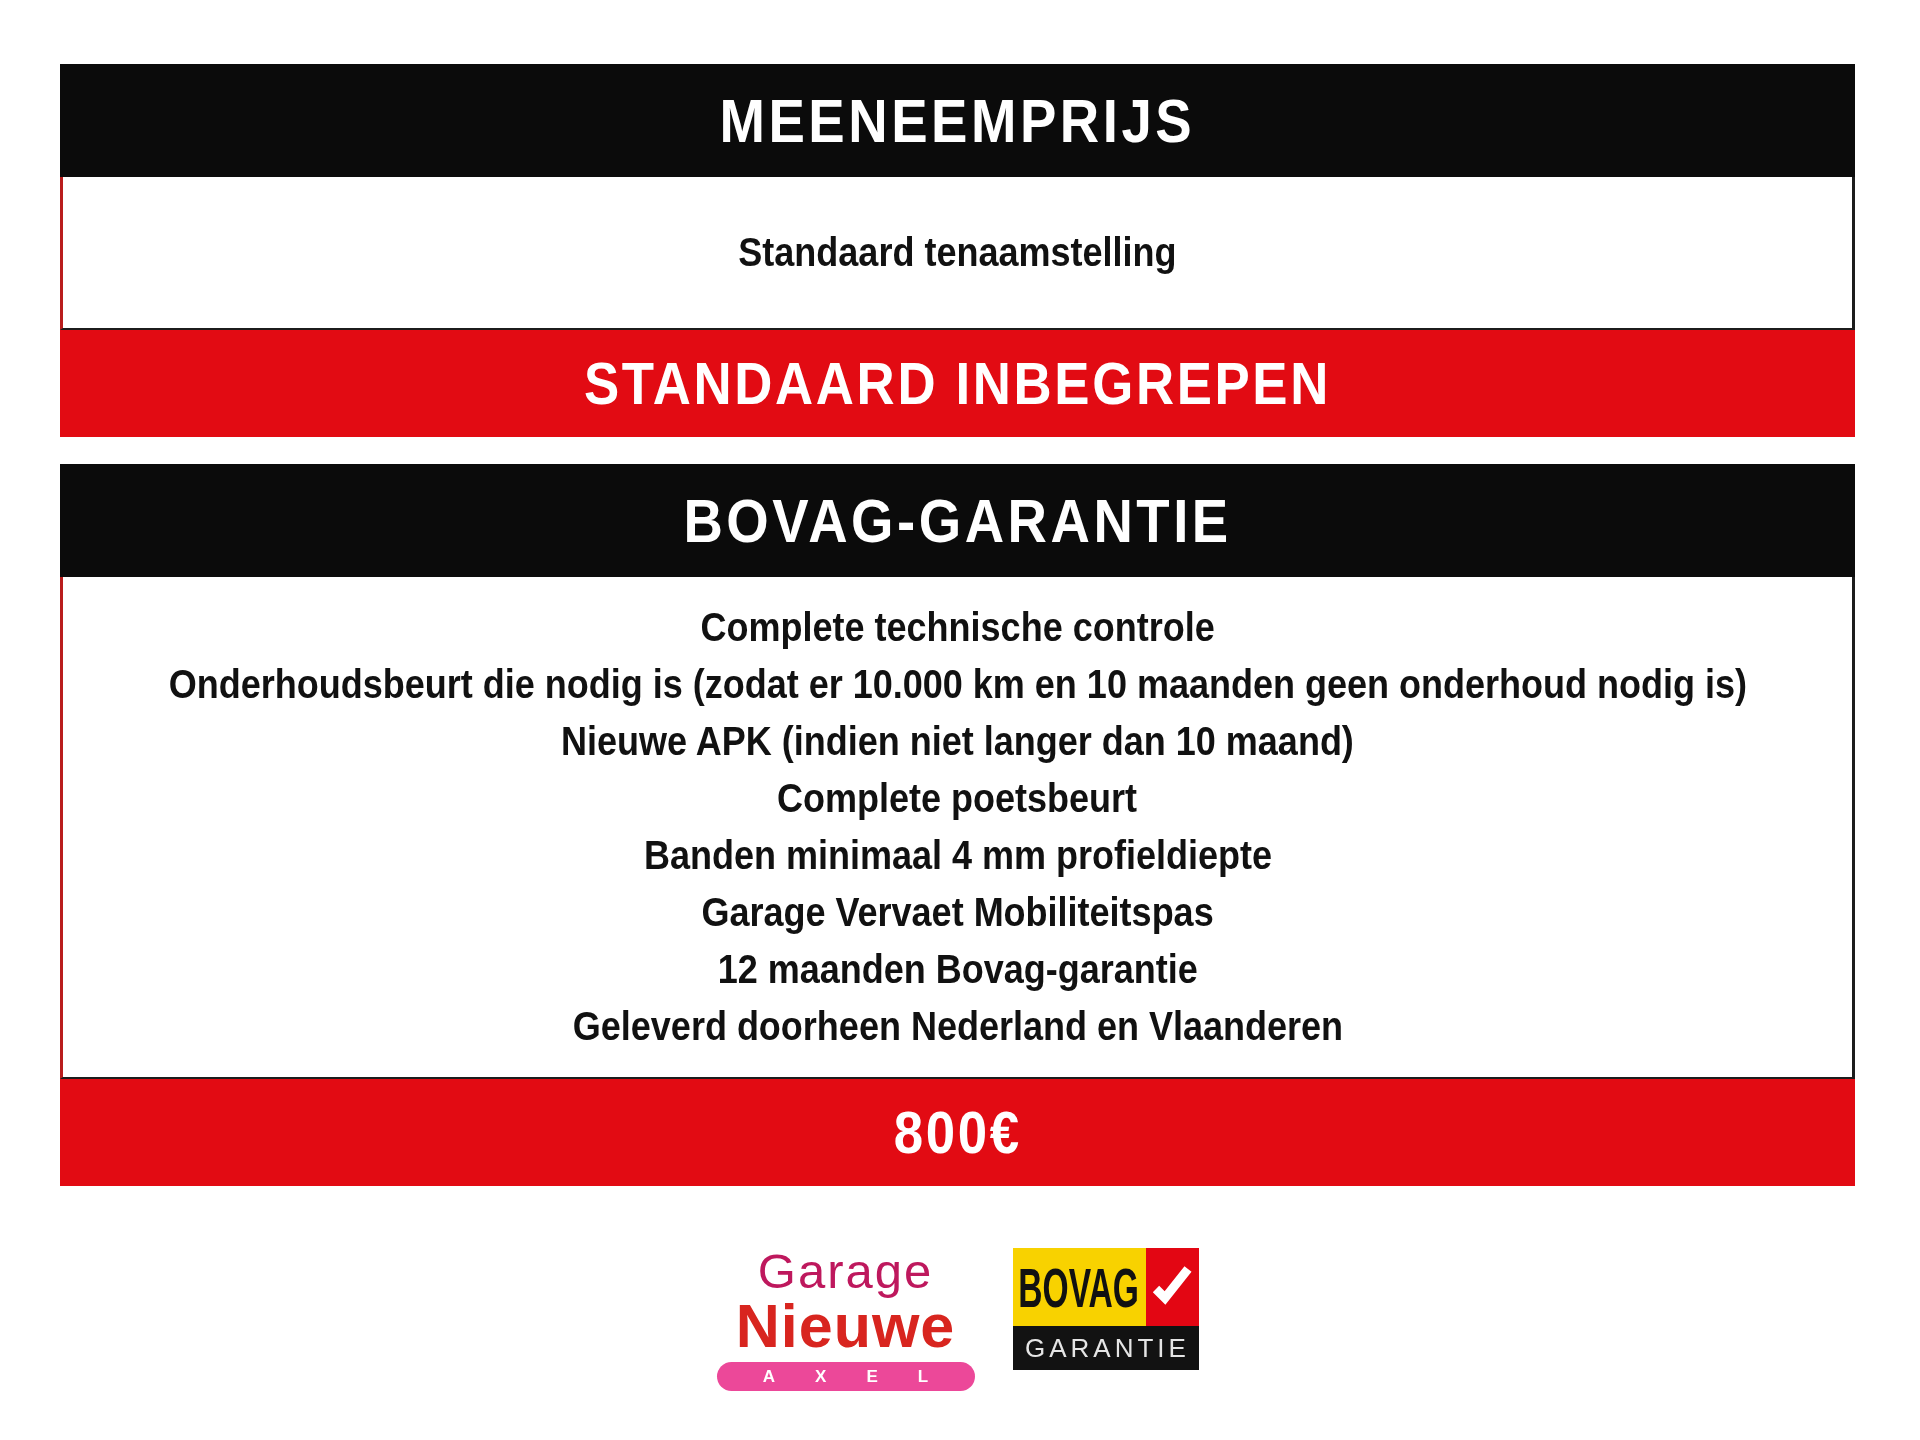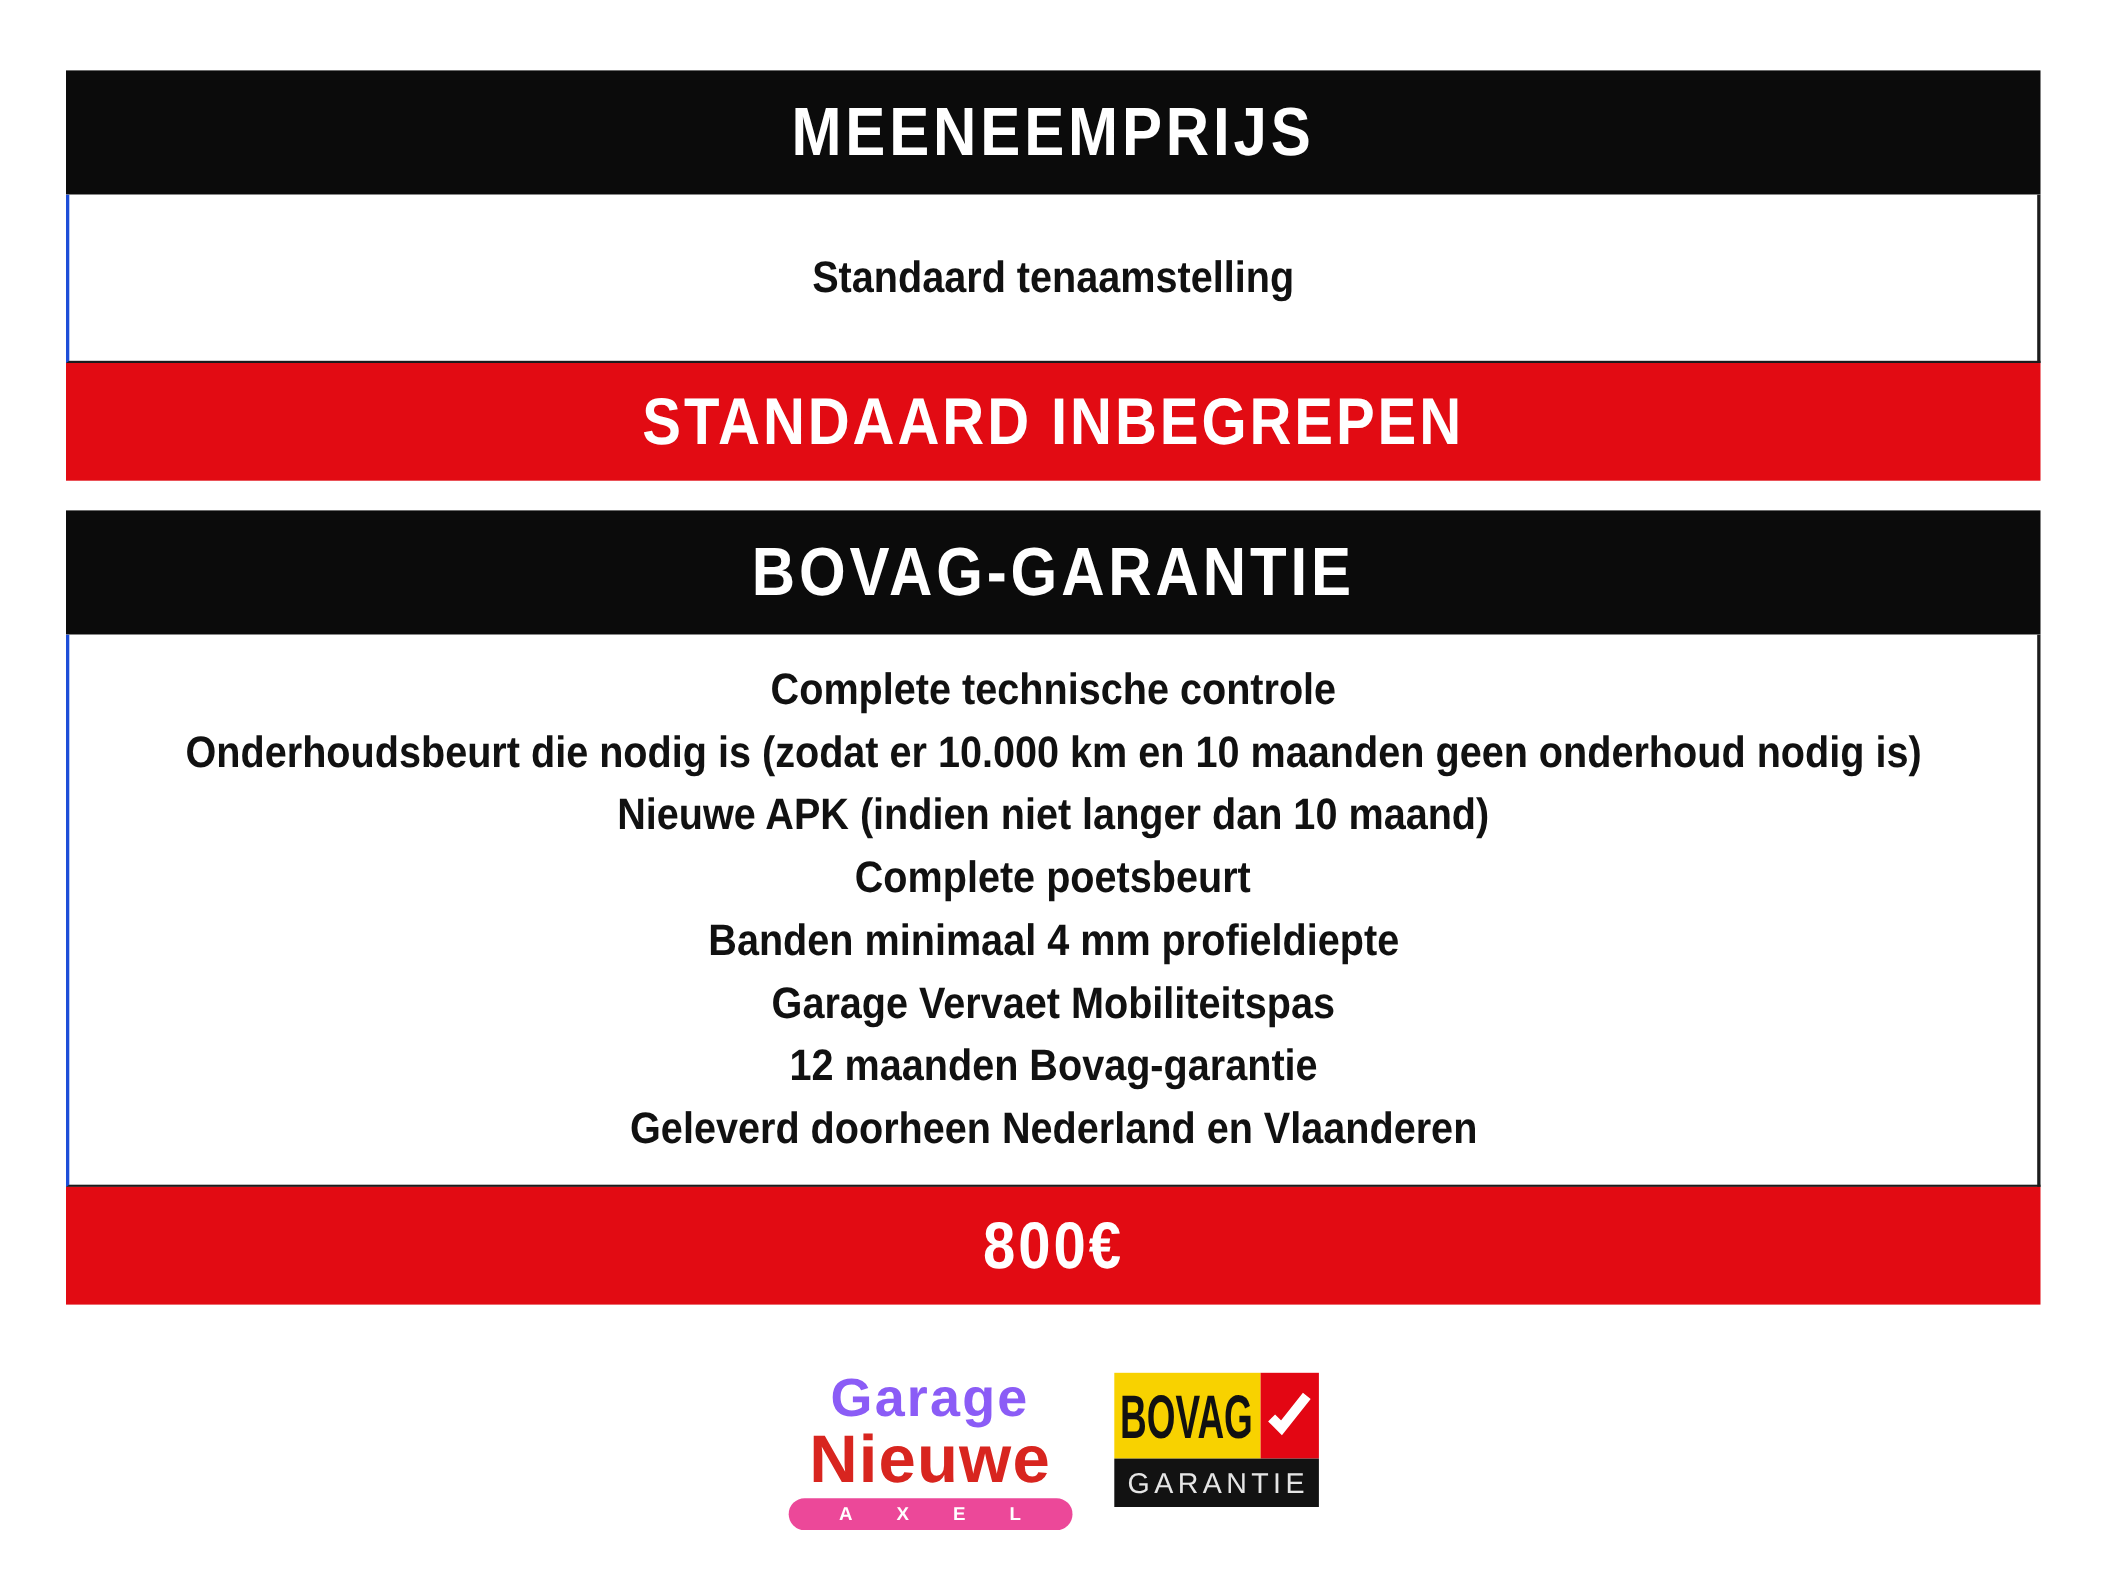--- a/index.html
+++ b/index.html
@@ -24,21 +24,21 @@
   }
   .bar-title {
     color: #ffffff;
     font-weight: 700;
     font-size: 62px;
     letter-spacing: 4px;
   }
   
   .panel-body {
     background: #ffffff;
-    border-left: 3px solid #1d4ed8;
+    border-left: 3px solid #b91c1c;
     border-right: 3px solid #1c1c1c;
     border-bottom: 2px solid #1c1c1c;
     display: flex; flex-direction: column; justify-content: center;
   }
   .body-1 { height: 153px; }
   .body-2 { height: 502px; }
   .line {
     display: flex; justify-content: center;
     line-height: 57px;
     font-weight: 700;
@@ -64,21 +64,21 @@
 
   
   .logos {
     margin-top: 62px;
     display: flex; justify-content: center; align-items: flex-start;
     gap: 38px;
   }
   .garage-logo { width: 258px; text-align: center; }
   .garage-word {
     font-size: 49px; line-height: 0.95;
-    color: #8b5cf6; letter-spacing: 2px; font-weight: 700;
+    color: #be185d; letter-spacing: 2px; font-weight: 400;
   }
   .vervaet-word {
     font-size: 61px; line-height: 0.95; margin-top: 3px;
     color: #d8251f; font-weight: 700; letter-spacing: 1px;
   }
   .axel-pill {
     margin-top: 7px; height: 29px; border-radius: 15px;
     background: #ec4899;
     display: flex; align-items: center; justify-content: center;
   }

